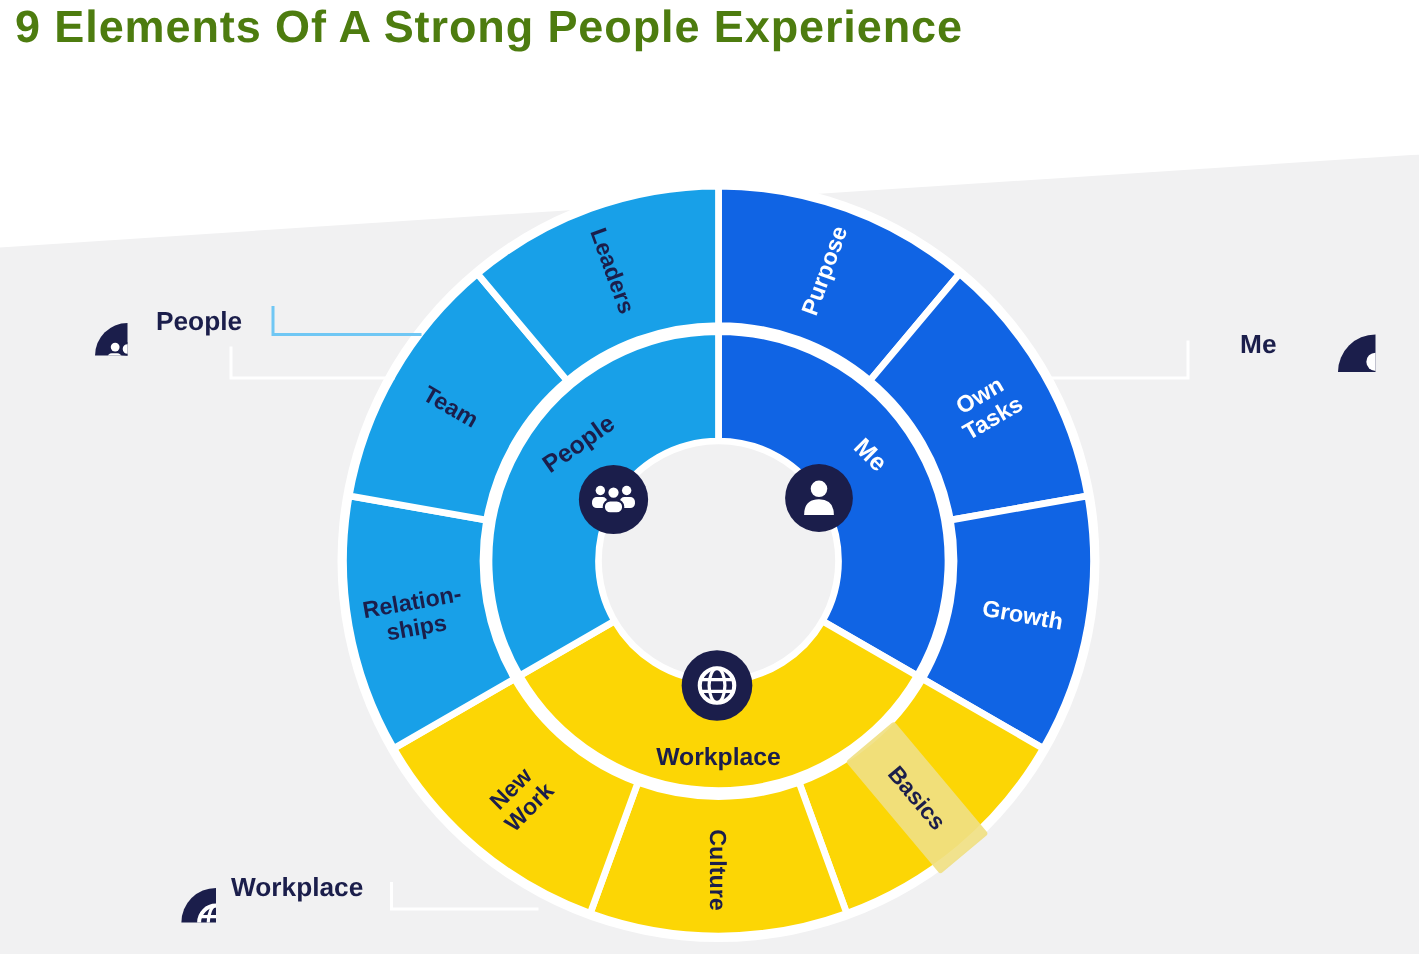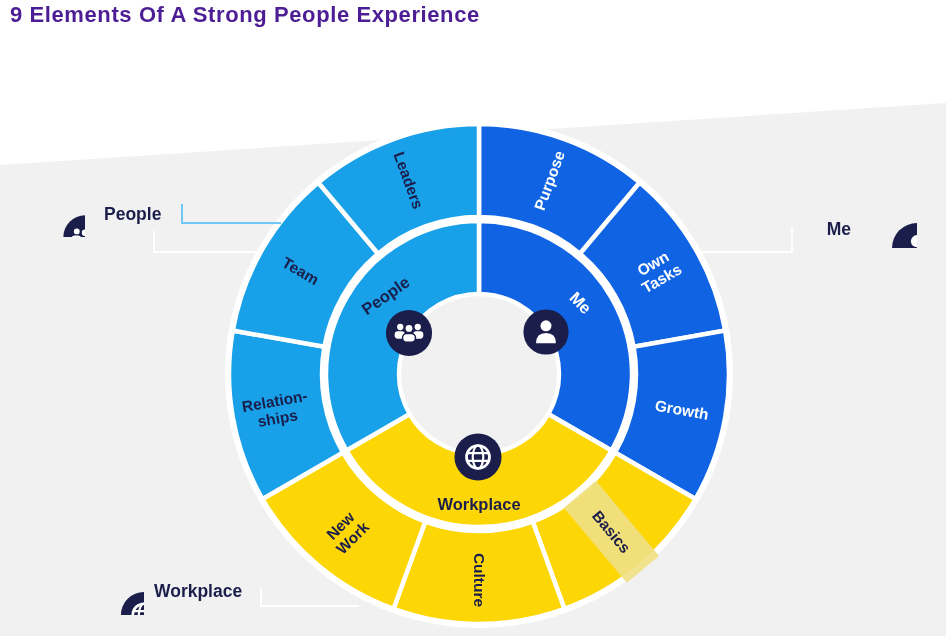--- a/index.html
+++ b/index.html
@@ -8,22 +8,22 @@
     background:#ffffff;
     font-family:"Liberation Sans", sans-serif;
   }
   .panel-bg{
     position:absolute;left:0;top:0;width:946px;height:636px;
     background:#F1F1F2;
     clip-path:polygon(0 165px, 100% 103px, 100% 100%, 0 100%);
   }
   .title{
     position:absolute;left:10px;top:2px;margin:0;
-    font-size:22px;font-weight:700;letter-spacing:0.6px;
-    color:#4c1d95;
+    font-size:30px;font-weight:700;letter-spacing:0.6px;
+    color:#4d7c0f;
   }
   svg.wheel{position:absolute;left:0;top:0;}
   svg text{font-family:"Liberation Sans", sans-serif;}
   .legend{position:absolute;display:flex;align-items:center;}
   .legend .llabel{font-size:17.5px;font-weight:700;color:#1B1E4B;white-space:nowrap;}
   .legend-people{left:40px;top:192px;gap:19px;}
   .legend-me{top:196px;right:29px;gap:14px;}
   .legend-me .llabel{margin-top:14px;}
   .legend-workplace{left:96px;top:567px;gap:10px;}
   .licon{display:block;}

